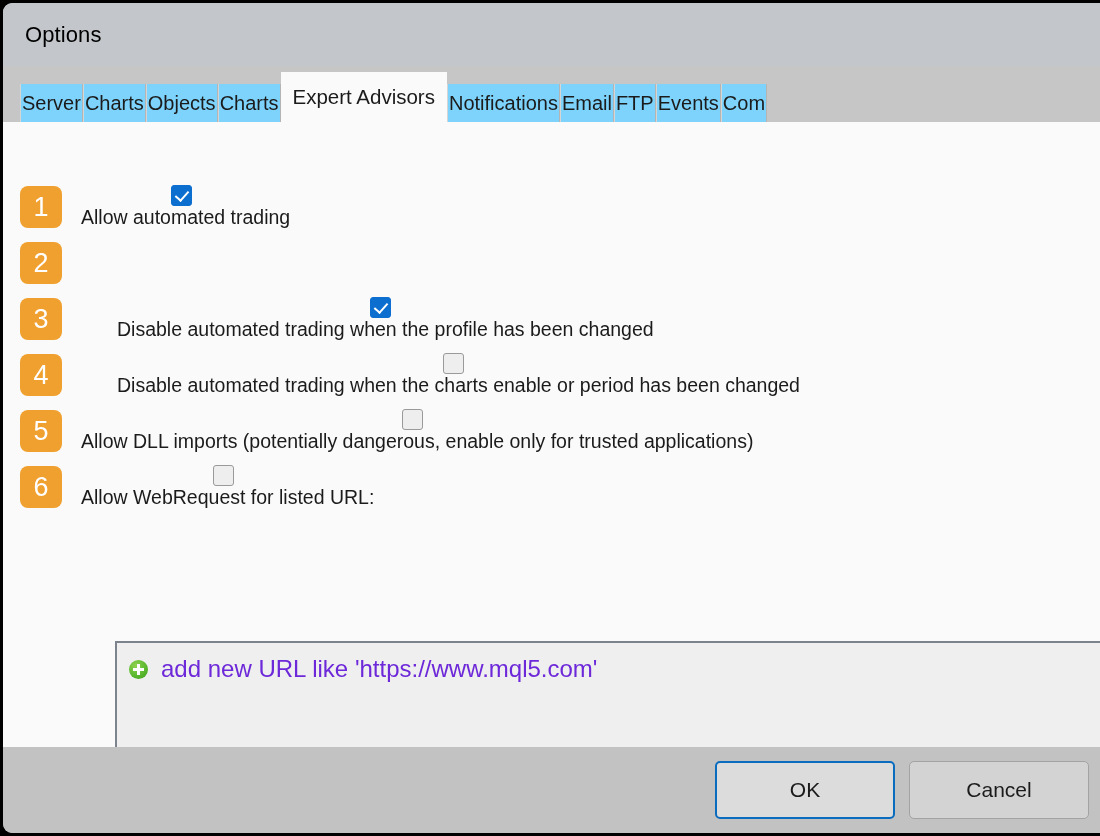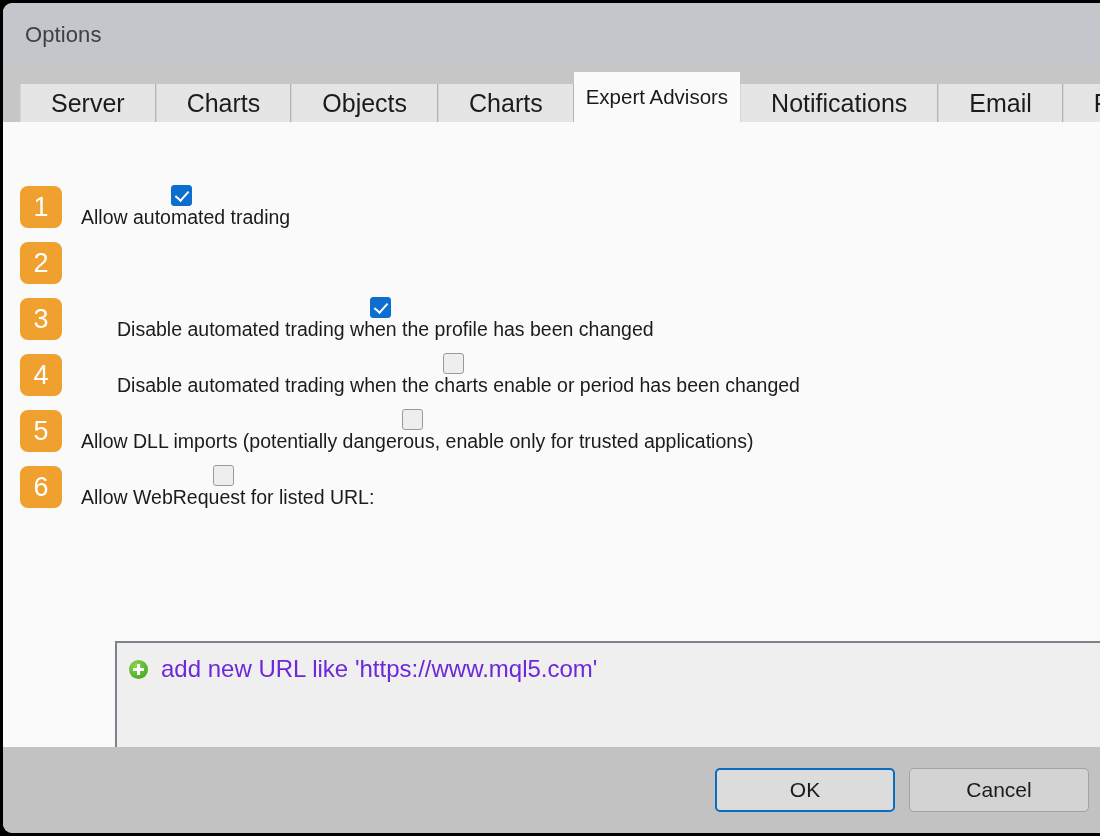--- a/index.html
+++ b/index.html
@@ -30,43 +30,43 @@
     height: 63px;
     background: #c3c7cb;
     flex: 0 0 63px;
     display: flex;
     align-items: center;
     padding-left: 22px;
     border-top-left-radius: 9px;
   }
   #titlebar .title {
     font-size: 22px;
-    color: #404040;
+    color: #000000;
     letter-spacing: 0.1px;
   }
 
   
   #tabstrip {
     flex: 0 0 56px;
     height: 56px;
     background: #c6c6c6;
     display: flex;
     align-items: flex-end;
     padding-left: 17px;
     position: relative;
   }
   .tab {
     height: 38px;
     display: flex;
     align-items: center;
     justify-content: center;
-    padding: 0 30px;
-    font-size: 25px;
+    padding: 0 1px;
+    font-size: 20px;
     color: #1b1b1b;
-    background: #e5e5e5;
+    background: #7dd3fc;
     border-left: 1px solid #d5d5d5;
     border-right: 1px solid #b4b4b4;
     white-space: nowrap;
     cursor: default;
   }
   .tab:first-child { border-left: 1px solid #d5d5d5; }
   .tab.active {
     height: 50px;
     background: #fafafa;
     border: none;
@@ -191,21 +191,21 @@
     height: 86px;
     background: #c2c2c2;
     display: flex;
     align-items: center;
     justify-content: flex-end;
     padding-right: 14px;
     border-bottom-left-radius: 9px;
     position: relative;
   }
   .btn {
-    height: 44px;
+    height: 58px;
     min-width: 180px;
     display: flex;
     align-items: center;
     justify-content: center;
     font-size: 21px;
     color: #1b1b1b;
     background: #d3d3d3;
     border: 1px solid #a3a3a3;
     border-radius: 5px;
     margin-left: 14px;

